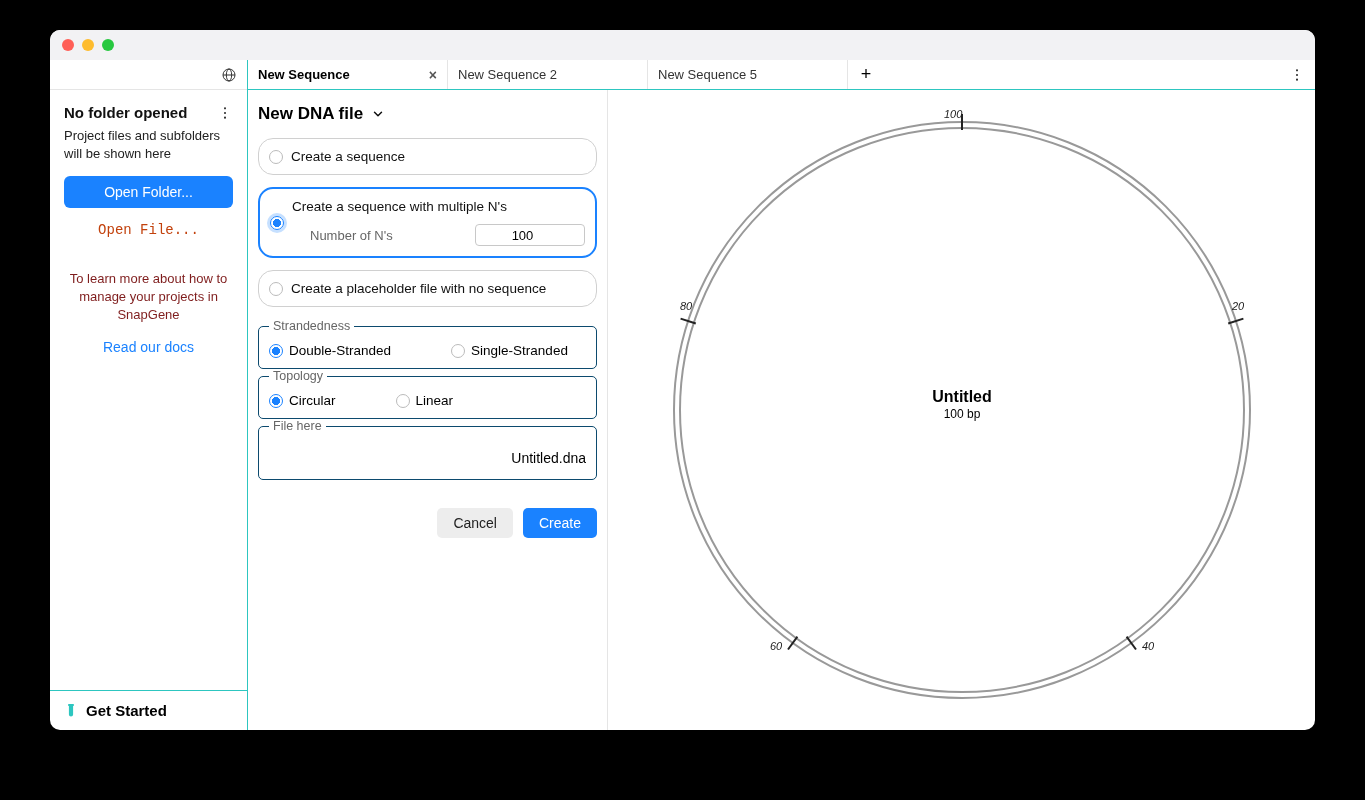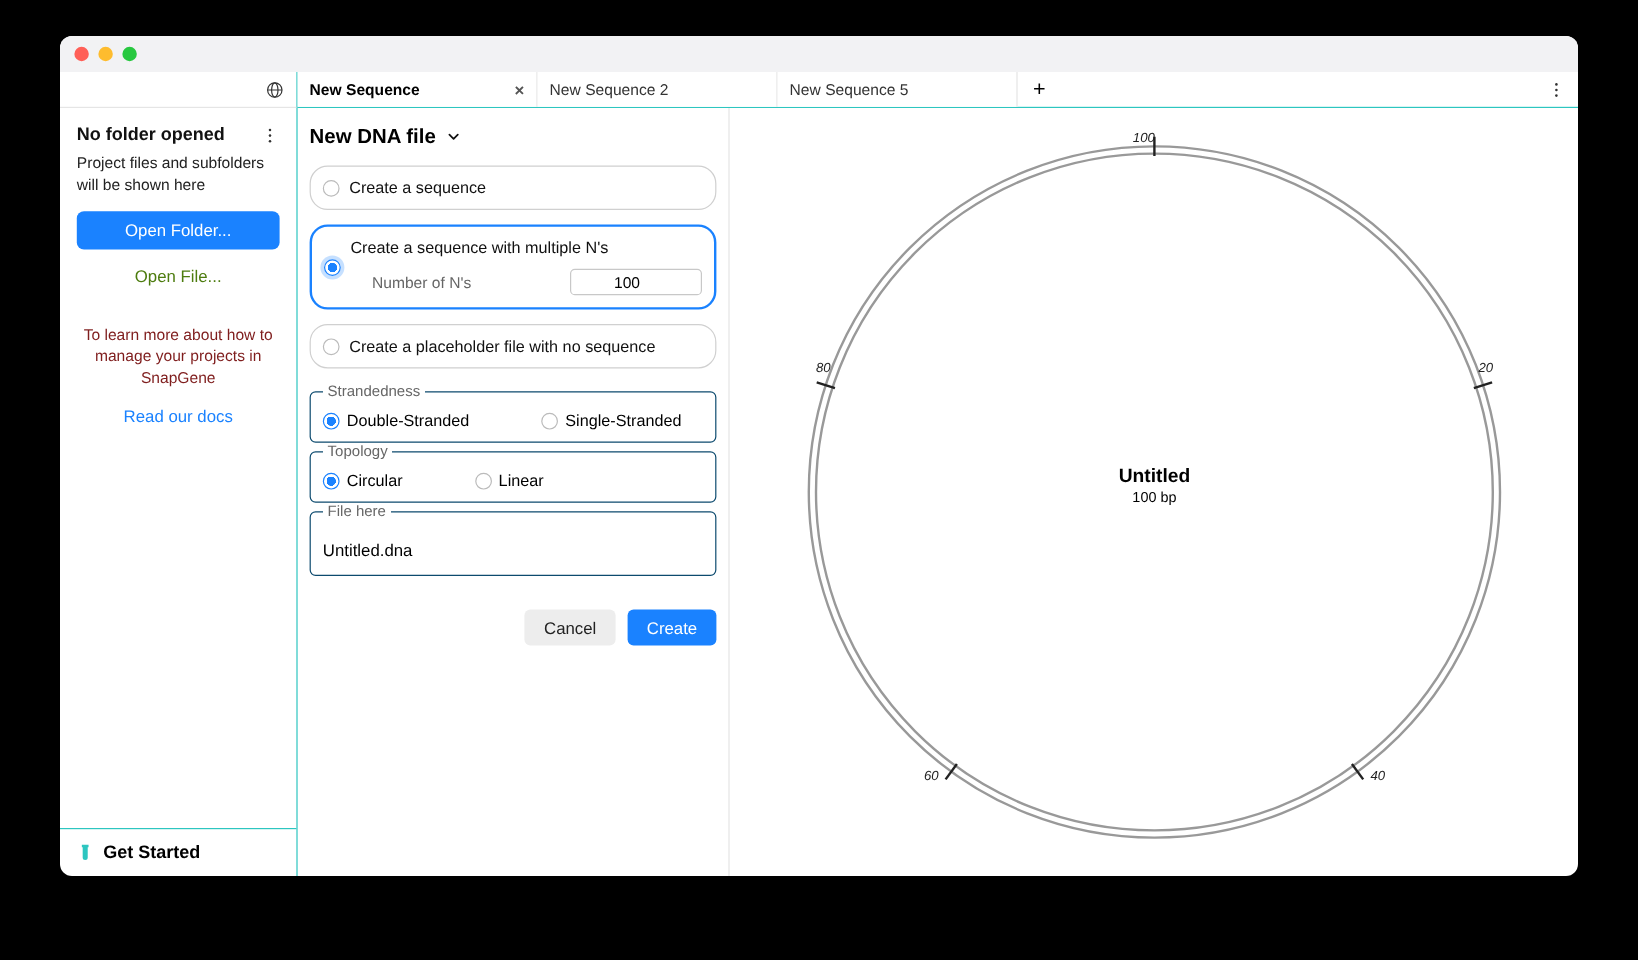--- a/index.html
+++ b/index.html
@@ -20,21 +20,21 @@
   .globe-icon { width: 16px; height: 16px; }
   .sidebar-content { padding: 14px 14px 0 14px; flex: 1; }
   .sb-header-row { display: flex; align-items: center; justify-content: space-between; margin-bottom: 6px; }
   .sb-title { font-size: 15px; font-weight: 600; color: #111; }
   .vmore { width: 16px; height: 16px; cursor: pointer; }
   .sb-desc { font-size: 13px; color: #222; line-height: 1.35; margin-bottom: 14px; }
   .open-folder-btn {
     width: 100%; height: 32px; background: #1a82ff; color: #fff; border: none; border-radius: 6px;
     font-size: 14px; cursor: pointer;
   }
-  .open-file-link { display: block; text-align: center; color: #4d7c0f; font-size: 14px; margin-top: 14px; cursor: pointer; }
+  .open-file-link { display: block; text-align: center; color: #c2410c; font-size: 14px; margin-top: 14px; cursor: pointer; font-family: Liberation Mono, monospace; }
   .sb-help { text-align: center; color: #7f1d1d; font-size: 13px; line-height: 1.4; margin-top: 32px; }
   .sb-docs { display: block; text-align: center; color: #1a82ff; font-size: 14px; margin-top: 14px; cursor: pointer; }
   .sidebar-footer { height: 40px; border-top: 1px solid #2dc6c0; display: flex; align-items: center; padding-left: 14px; gap: 8px; }
   .tube-icon { width: 14px; height: 18px; }
   .get-started { font-size: 15px; font-weight: 600; }
   .main { flex: 1; display: flex; flex-direction: column; min-width: 0; }
   .tabs { height: 30px; display: flex; border-bottom: 1px solid #2dc6c0; align-items: stretch; }
   .tab { width: 200px; display: flex; align-items: center; padding: 0 10px; font-size: 13px; border-right: 1px solid #e5e5e5; position: relative; cursor: pointer; }
   .tab.active { font-weight: 700; background: #fff; }
   .tab.inactive { background: #fff; color: #333; }
@@ -201,21 +201,21 @@
               </div>
               <div class="radio-item">
                 <div class="radio-sm"></div>
                 <span>Linear</span>
               </div>
             </div>
           </fieldset>
 
           <fieldset class="group">
             <legend>File here</legend>
-            <input class="fname-input" style="border: none; height: 22px; padding: 0px;" value="Untitled.dna">
+            <input class="fname-input" style="border: none; height: 22px; padding: 0px; text-align: right;" value="Untitled.dna">
           </fieldset>
 
           <div class="btn-row">
             <button class="btn btn-cancel">Cancel</button>
             <button class="btn btn-create">Create</button>
           </div>
         </div>
 
         <div class="viz-col">
           <svg class="viz-svg" viewBox="0 0 620 620">

